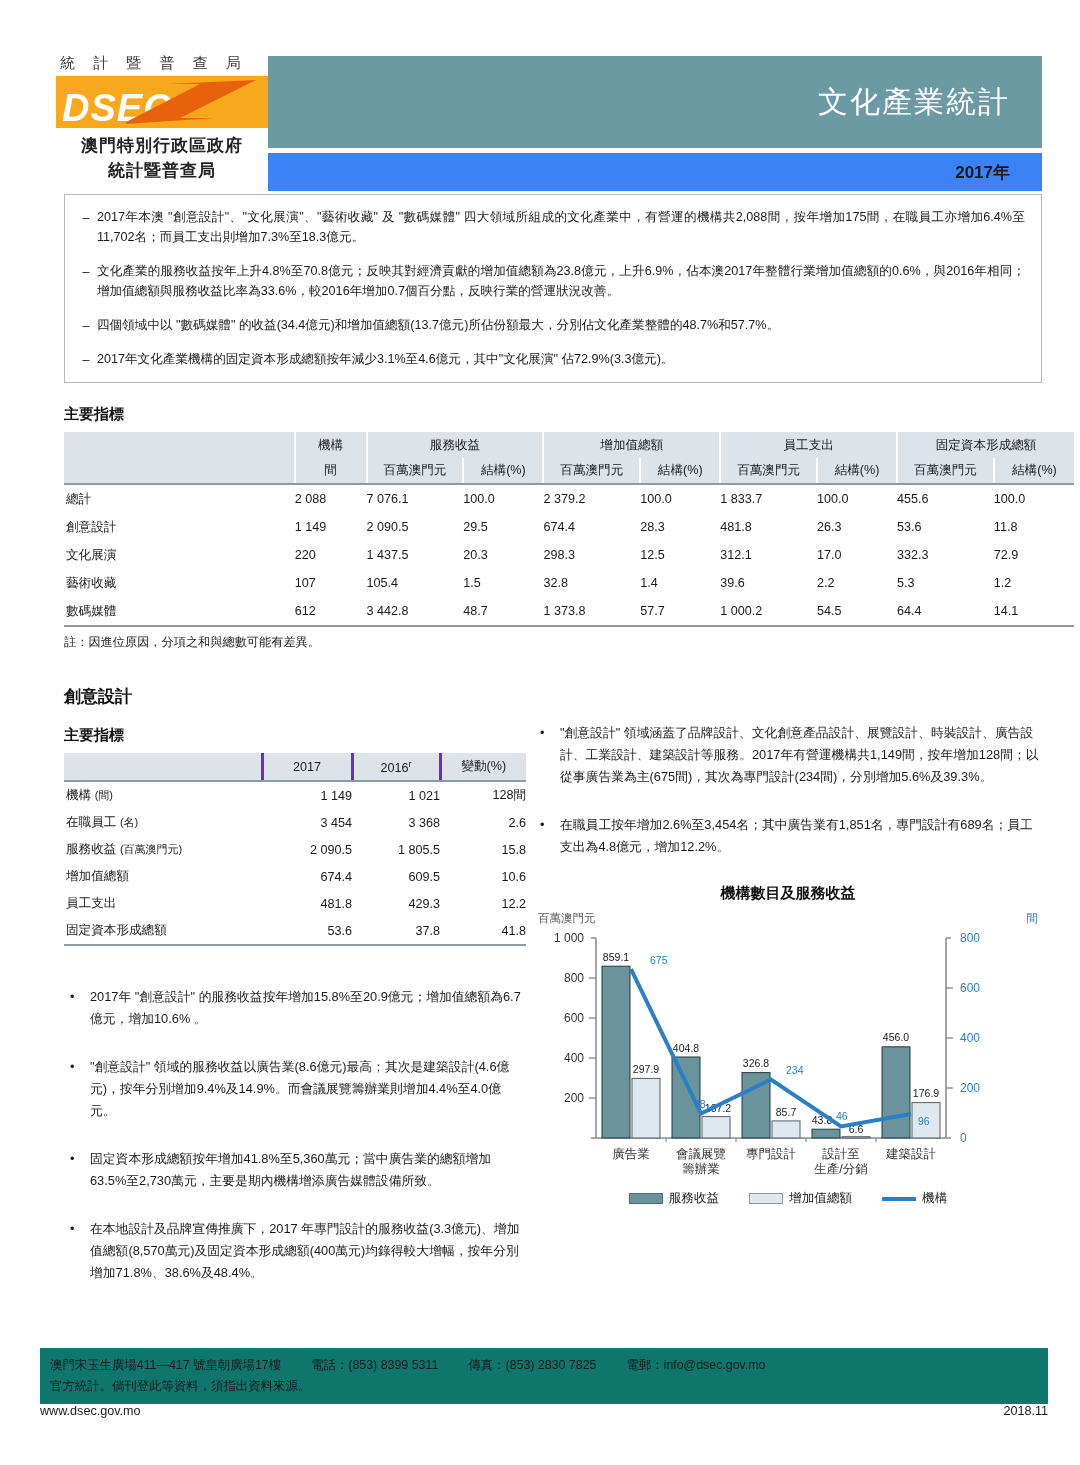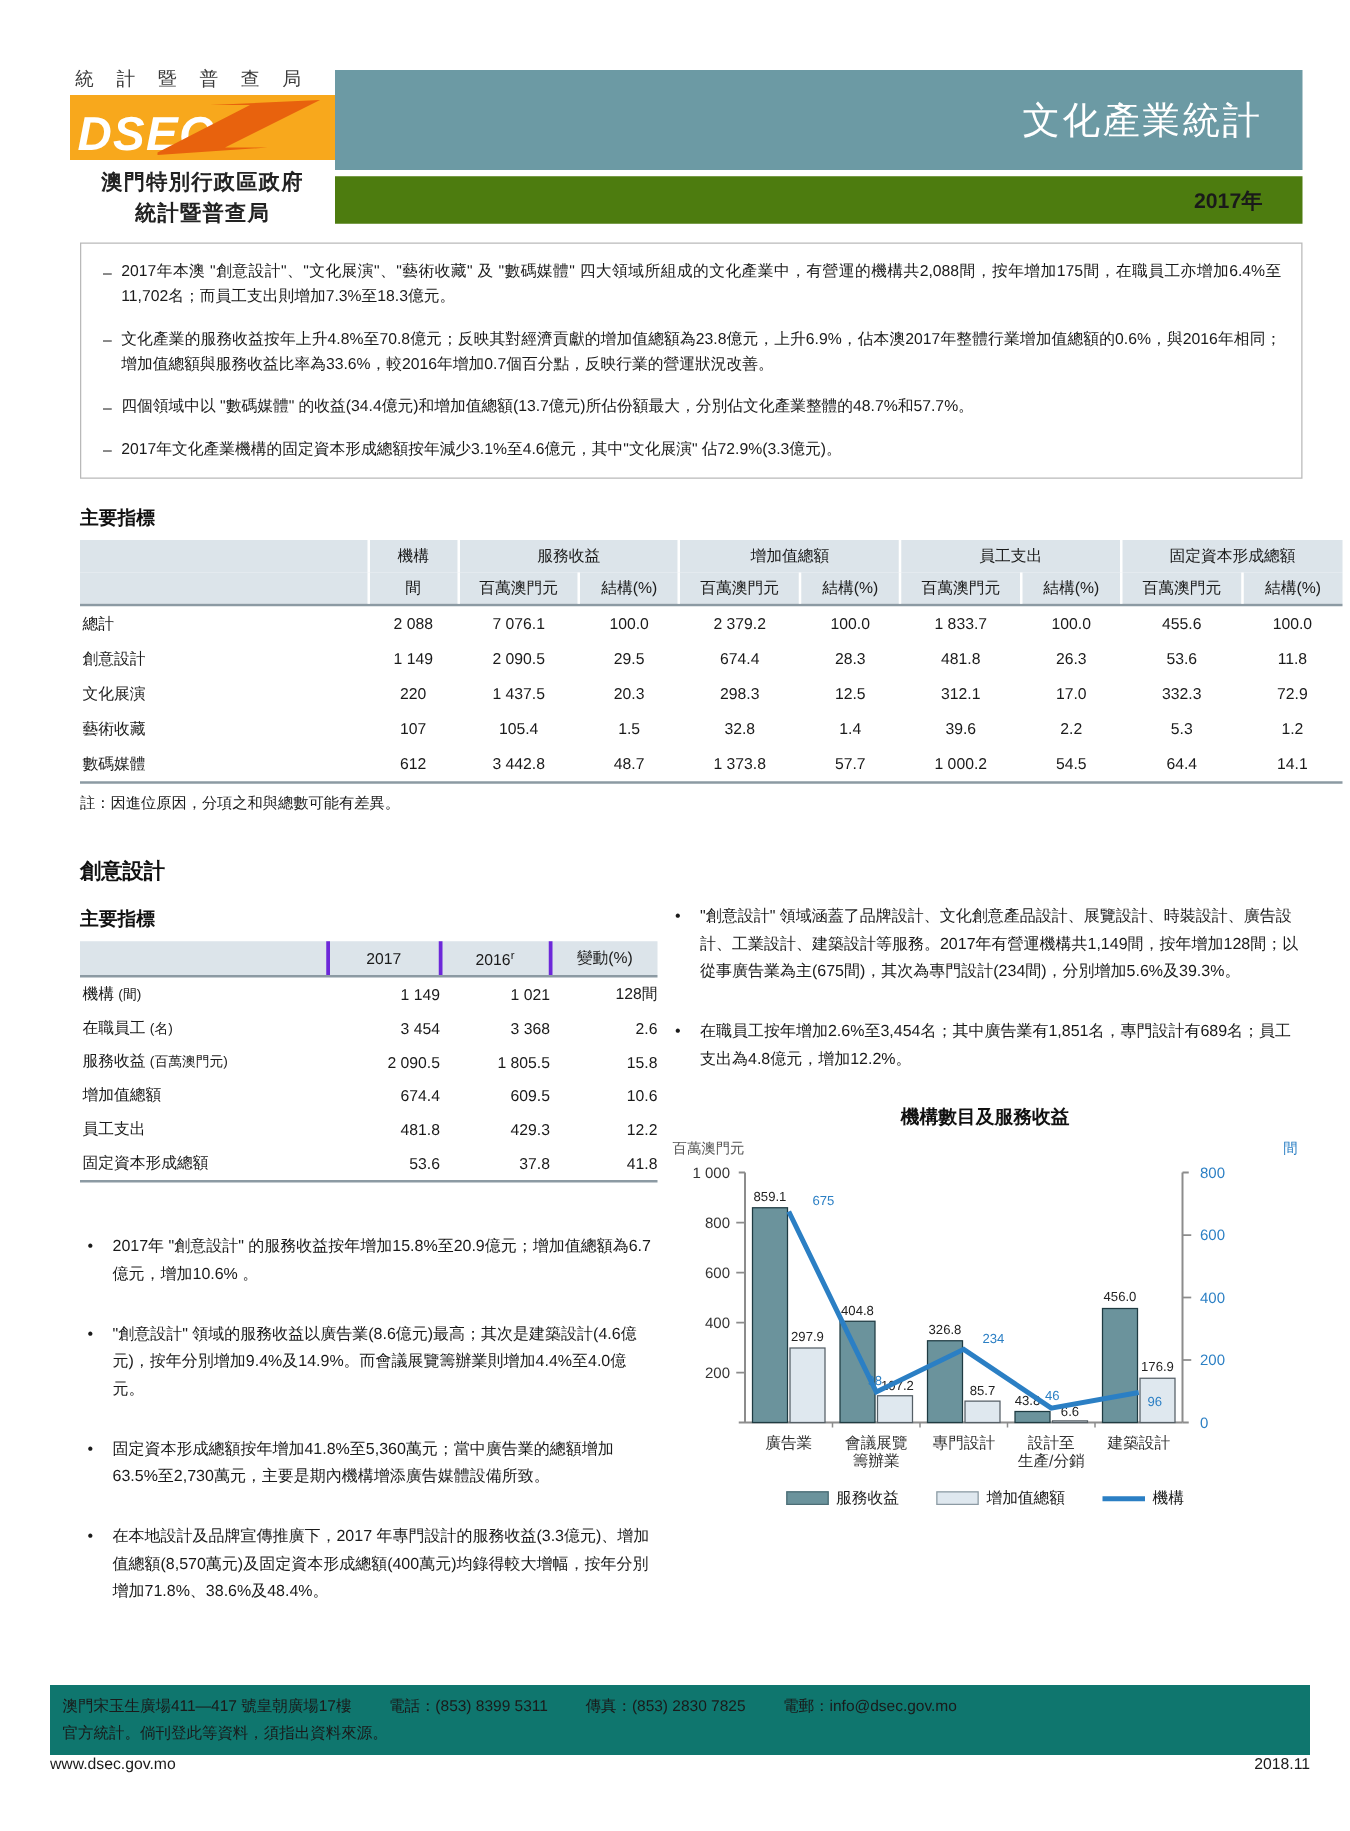--- a/index.html
+++ b/index.html
@@ -59,34 +59,34 @@
     font-size: 17px;
     font-weight: bold;
     color: #222;
     line-height: 1.45;
     margin-top: 6px;
     letter-spacing: 1px;
   }
   .header-right { flex: 1; padding-top: 2px; }
   .title-bar {
     background: #6c9aa4;
-    height: 80px;
+    height: 92px;
     display: flex;
     align-items: center;
     justify-content: flex-end;
     padding-right: 32px;
   }
   .title-bar .title {
     color: #ffffff;
     font-size: 30px;
     letter-spacing: 2px;
     font-weight: normal;
   }
   .year-bar {
-    background: #4d7c0f;
+    background: #3b82f6;
     height: 38px;
     margin-top: 5px;
     display: flex;
     align-items: center;
     justify-content: flex-end;
     padding-right: 32px;
   }
   .year-bar .year {
     font-size: 17px;
     font-weight: bold;
@@ -142,21 +142,21 @@
     border-right: 2px solid #ffffff;
   }
   .mt-headrow1 td.blank, .mt-headrow2 td.blank {
     border-right: 2px solid #ffffff;
   }
   .mt-headrow2 td { height: 25px; }
   .mt-sep td { height: 2px; padding: 0; background: #8c9aa3; }
   .mt-body td {
     height: 28px;
     vertical-align: middle;
-    text-align: center;
+    text-align: left;
     padding-right: 10px;
     color: #1a1a1a;
   }
   .mt-body td.rowlabel { text-align: left; padding-left: 2px; padding-right: 0; }
   .mt-bottomline td { height: 2px; padding: 0; background: #8c9aa3; }
   .note {
     font-size: 12.2px;
     margin: 7px 0 0 48px;
     color: #1a1a1a;
   }

